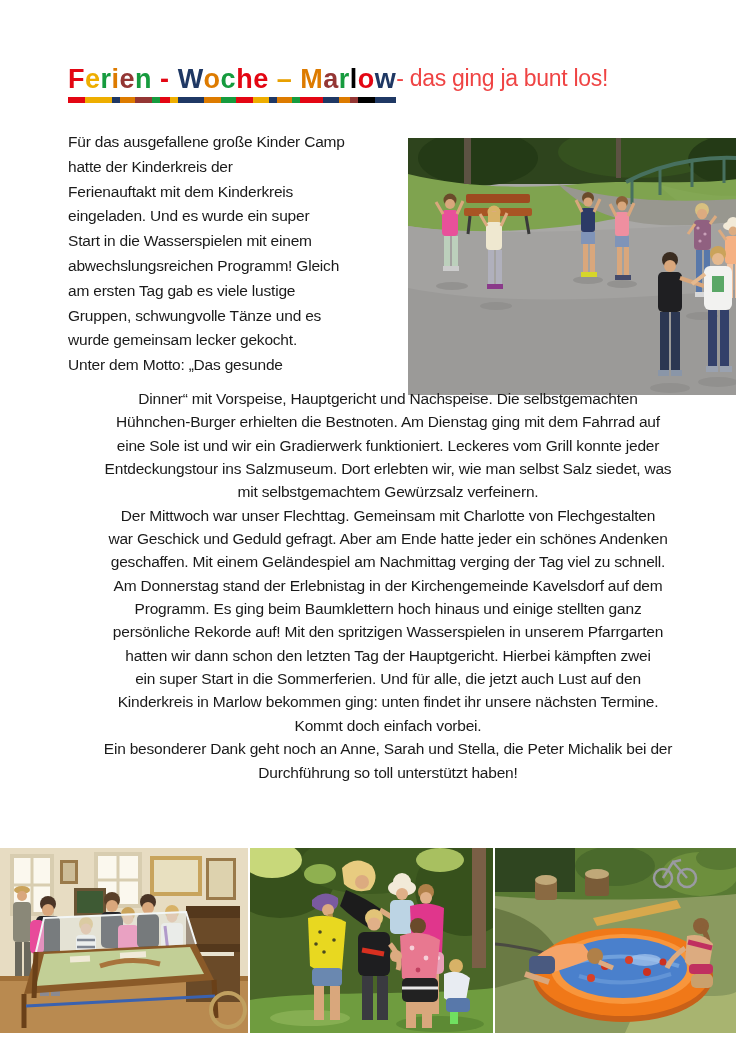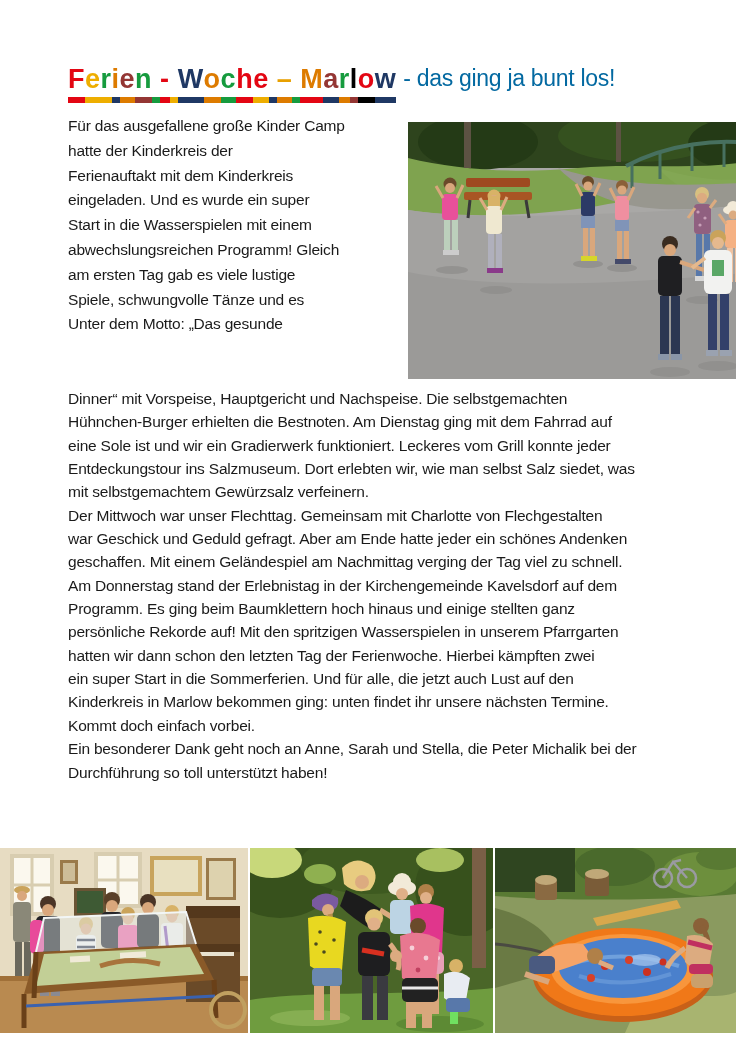--- a/index.html
+++ b/index.html
@@ -21,40 +21,40 @@
     display:inline-block;
     font-size:27px;font-weight:bold;
     padding-bottom:3px;
     border-bottom:6px solid #000;
     line-height:30px;
     letter-spacing:0.5px;
   }
   .tletter.space{min-width:8px;}
   .title-suffix{
     display:inline-block;
-    font-size:23px;font-weight:normal;color:#0369a1;
-    margin-left:7px;vertical-align:2px;
+    font-size:23px;font-weight:normal;color:#ef4444;
+    vertical-align:2px;
     letter-spacing:-0.3px;
   }
   
   .top-section{
-    position:absolute;left:68px;top:114px;
+    position:absolute;left:68px;top:130px;
     width:648px;display:flex;gap:40px;
   }
   .left-col{width:300px;flex:0 0 300px;}
   .left-col .tline{
     font-size:15.5px;line-height:24.8px;
     letter-spacing:-0.2px;white-space:pre;
   }
   .photo-playground{
     margin:8px 0 0 0;padding:0;
     width:348px;height:257px;flex:0 0 348px;
   }
   .full-text{
-    position:absolute;left:68px;top:387px;width:640px;
+    position:absolute;left:68px;top:387px;width:640px;text-align:center;
   }
   .full-text .tline{
     font-size:15.5px;line-height:23.35px;
     letter-spacing:-0.2px;white-space:pre;
   }
   
   .photo-strip{
     position:absolute;left:0;top:848px;
     width:736px;height:185px;
     display:flex;gap:2px;
@@ -76,21 +76,22 @@
 
   <div class="top-section">
     <div class="left-col" id="left-lines">
         <div class="tline">Für das ausgefallene große Kinder Camp</div>
         <div class="tline">hatte der Kinderkreis der</div>
         <div class="tline">Ferienauftakt mit dem Kinderkreis</div>
         <div class="tline">eingeladen. Und es wurde ein super</div>
         <div class="tline">Start in die Wasserspielen mit einem</div>
         <div class="tline">abwechslungsreichen Programm! Gleich</div>
         <div class="tline">am ersten Tag gab es viele lustige</div>
-        <div class="tline">Spiele, schwungvolle Tänze und es</div>
+        <div class="tline">Gruppen, schwungvolle Tänze und es</div>
+        <div class="tline">wurde gemeinsam lecker gekocht.</div>
         <div class="tline">Unter dem Motto: „Das gesunde</div>
       </div>
     <figure class="photo-playground">
       <svg viewBox="0 0 348 257" width="348" height="257">
         <rect width="348" height="257" fill="#a9a8a6"></rect>
         <rect width="348" height="46" fill="#2e441d"></rect>
         <ellipse cx="70" cy="20" rx="60" ry="28" fill="#243a16"></ellipse>
         <ellipse cx="230" cy="14" rx="80" ry="26" fill="#35511f"></ellipse>
         <ellipse cx="330" cy="22" rx="50" ry="26" fill="#243a16"></ellipse>
         <path d="M0,36 C50,48 110,52 170,46 C230,40 290,50 348,38 L348,66 C290,80 240,74 200,82 C150,92 60,98 0,88 Z" fill="#7fa34f"></path>
@@ -222,21 +223,21 @@
       <div class="tline">Hühnchen-Burger erhielten die Bestnoten. Am Dienstag ging mit dem Fahrrad auf</div>
       <div class="tline">eine Sole ist und wir ein Gradierwerk funktioniert. Leckeres vom Grill konnte jeder</div>
       <div class="tline">Entdeckungstour ins Salzmuseum. Dort erlebten wir, wie man selbst Salz siedet, was</div>
       <div class="tline">mit selbstgemachtem Gewürzsalz verfeinern.</div>
       <div class="tline">Der Mittwoch war unser Flechttag. Gemeinsam mit Charlotte von Flechgestalten</div>
       <div class="tline">war Geschick und Geduld gefragt. Aber am Ende hatte jeder ein schönes Andenken</div>
       <div class="tline">geschaffen. Mit einem Geländespiel am Nachmittag verging der Tag viel zu schnell.</div>
       <div class="tline">Am Donnerstag stand der Erlebnistag in der Kirchengemeinde Kavelsdorf auf dem</div>
       <div class="tline">Programm. Es ging beim Baumklettern hoch hinaus und einige stellten ganz</div>
       <div class="tline">persönliche Rekorde auf! Mit den spritzigen Wasserspielen in unserem Pfarrgarten</div>
-      <div class="tline">hatten wir dann schon den letzten Tag der Ferienwoche. Hierbei kämpften zwei</div>
+      <div class="tline">hatten wir dann schon den letzten Tag der Hauptgericht. Hierbei kämpften zwei</div>
       <div class="tline">ein super Start in die Sommerferien. Und für alle, die jetzt auch Lust auf den</div>
       <div class="tline">Kinderkreis in Marlow bekommen ging: unten findet ihr unsere nächsten Termine.</div>
       <div class="tline">Kommt doch einfach vorbei.</div>
       <div class="tline">Ein besonderer Dank geht noch an Anne, Sarah und Stella, die Peter Michalik bei der</div>
       <div class="tline">Durchführung so toll unterstützt haben!</div>
     </div>
 
   <div class="photo-strip">
 
     <figure class="ph-museum">

